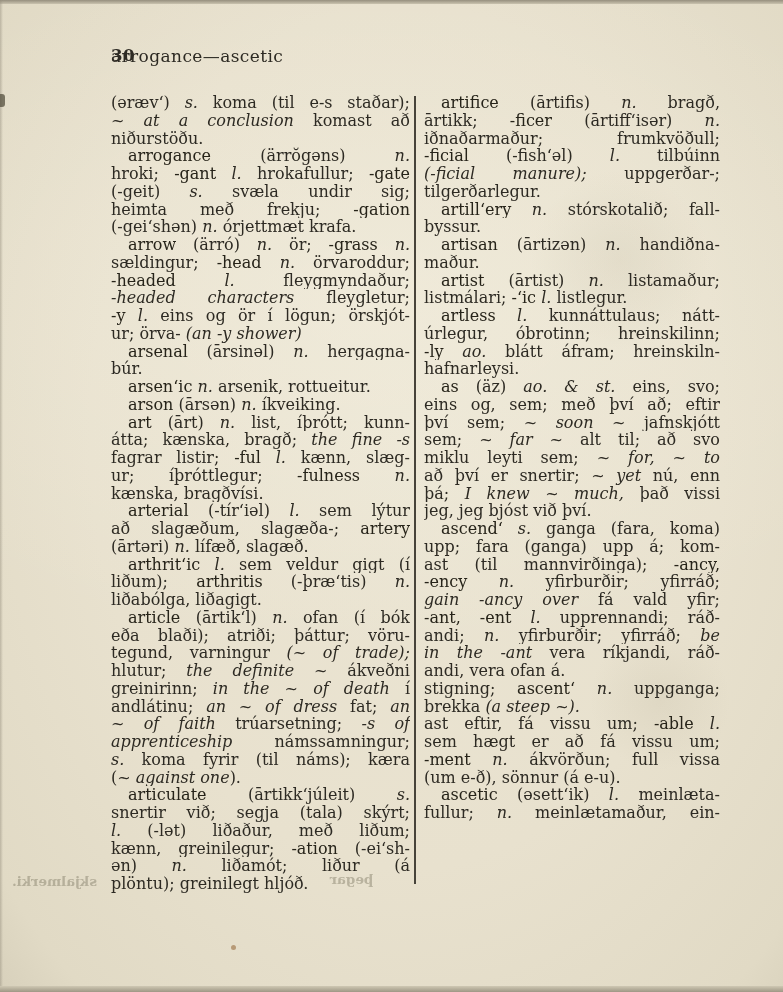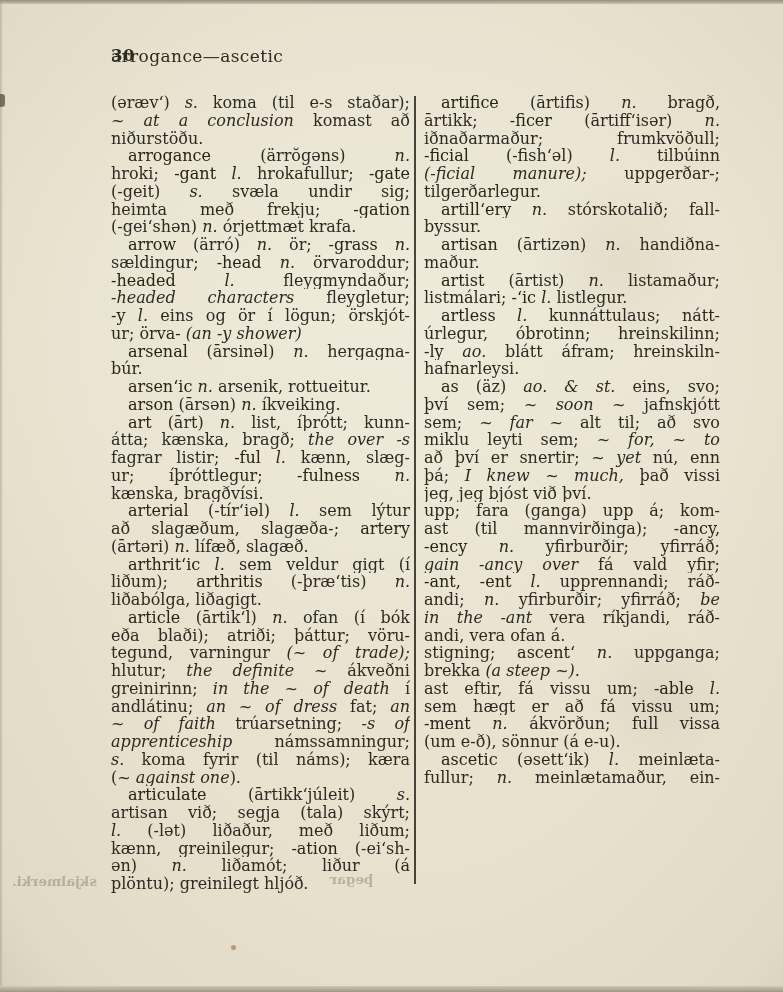--- a/index.html
+++ b/index.html
@@ -104,42 +104,42 @@
       <div class="line"><span class="n">sældingur; </span><span class="b">-head</span><span class="n"> </span><span class="it">n.</span><span class="n"> örvaroddur;</span></div>
       <div class="line"><span class="b">-headed</span><span class="n"> </span><span class="it">l.</span><span class="n"> fleygmyndaður;</span></div>
       <div class="line"><span class="it">-headed characters</span><span class="n"> fleygletur;</span></div>
       <div class="line"><span class="b">-y</span><span class="n"> </span><span class="it">l.</span><span class="n"> eins og ör í lögun; örskjót-</span></div>
       <div class="line end"><span class="n">ur; örva- </span><span class="it">(an -y shower)</span></div>
       <div class="line indent"><span class="b">arsenal</span><span class="n"> (ārsinəl) </span><span class="it">n.</span><span class="n"> hergagna-</span></div>
       <div class="line end"><span class="n">búr.</span></div>
       <div class="line indent end"><span class="b">arsen‘ic</span><span class="n"> </span><span class="it">n.</span><span class="n"> arsenik, rottueitur.</span></div>
       <div class="line indent end"><span class="b">arson</span><span class="n"> (ārsən) </span><span class="it">n.</span><span class="n"> íkveiking.</span></div>
       <div class="line indent"><span class="b">art</span><span class="n"> (ārt) </span><span class="it">n.</span><span class="n"> list, íþrótt; kunn-</span></div>
-      <div class="line"><span class="n">átta; kænska, bragð; </span><span class="it">the over -s</span></div>
+      <div class="line"><span class="n">átta; kænska, bragð; </span><span class="it">the fine -s</span></div>
       <div class="line"><span class="n">fagrar listir; </span><span class="b">-ful</span><span class="n"> </span><span class="it">l.</span><span class="n"> kænn, slæg-</span></div>
       <div class="line"><span class="n">ur; íþróttlegur; </span><span class="b">-fulness</span><span class="n"> </span><span class="it">n.</span></div>
       <div class="line end"><span class="n">kænska, bragðvísi.</span></div>
       <div class="line indent"><span class="b">arterial</span><span class="n"> (-tír‘iəl) </span><span class="it">l.</span><span class="n"> sem lýtur</span></div>
       <div class="line"><span class="n">að slagæðum, slagæða-; </span><span class="b">artery</span></div>
       <div class="line end"><span class="n">(ārtəri) </span><span class="it">n.</span><span class="n"> lífæð, slagæð.</span></div>
       <div class="line indent"><span class="b">arthrit‘ic</span><span class="n"> </span><span class="it">l.</span><span class="n"> sem veldur gigt (í</span></div>
       <div class="line"><span class="n">liðum); </span><span class="b">arthritis</span><span class="n"> (-þræ‘tis) </span><span class="it">n.</span></div>
       <div class="line end"><span class="n">liðabólga, liðagigt.</span></div>
       <div class="line indent"><span class="b">article</span><span class="n"> (ārtik‘l) </span><span class="it">n.</span><span class="n"> ofan (í bók</span></div>
       <div class="line"><span class="n">eða blaði); atriði; þáttur; vöru-</span></div>
       <div class="line"><span class="n">tegund, varningur </span><span class="it">(~ of trade);</span></div>
       <div class="line"><span class="n">hlutur; </span><span class="it">the definite ~</span><span class="n"> ákveðni</span></div>
       <div class="line"><span class="n">greinirinn; </span><span class="it">in the ~ of death</span><span class="n"> í</span></div>
       <div class="line"><span class="n">andlátinu; </span><span class="it">an ~ of dress</span><span class="n"> fat; </span><span class="it">an</span></div>
       <div class="line"><span class="it">~ of faith</span><span class="n"> trúarsetning; </span><span class="it">-s of</span></div>
       <div class="line"><span class="it">apprenticeship</span><span class="n"> námssamningur;</span></div>
       <div class="line"><span class="it">s.</span><span class="n"> koma fyrir (til náms); kæra</span></div>
       <div class="line end"><span class="n">(</span><span class="it">~ against one</span><span class="n">).</span></div>
       <div class="line indent"><span class="b">articulate</span><span class="n"> (ārtikk‘júleit) </span><span class="it">s.</span></div>
-      <div class="line"><span class="n">artisan við; segja (tala) skýrt;</span></div>
+      <div class="line"><span class="n">snertir við; segja (tala) skýrt;</span></div>
       <div class="line"><span class="it">l.</span><span class="n"> (-lət) liðaður, með liðum;</span></div>
       <div class="line"><span class="n">kænn, greinilegur; </span><span class="b">-ation</span><span class="n"> (-ei‘sh-</span></div>
       <div class="line"><span class="n">ən) </span><span class="it">n.</span><span class="n"> liðamót; liður (á</span></div>
       <div class="line end"><span class="n">plöntu); greinilegt hljóð.</span></div>
     </div>
   <div class="divider"></div>
   <div class="col col-right">
       <div class="line indent"><span class="b">artifice</span><span class="n"> (ārtifis) </span><span class="it">n.</span><span class="n"> bragð,</span></div>
       <div class="line"><span class="n">ārtikk; </span><span class="b">-ficer</span><span class="n"> (ārtiff‘isər) </span><span class="it">n.</span></div>
       <div class="line"><span class="n">iðnaðarmaður; frumkvöðull;</span></div>
@@ -150,26 +150,28 @@
       <div class="line end"><span class="n">byssur.</span></div>
       <div class="line indent"><span class="b">artisan</span><span class="n"> (ārtizən) </span><span class="it">n.</span><span class="n"> handiðna-</span></div>
       <div class="line end"><span class="n">maður.</span></div>
       <div class="line indent"><span class="b">artist</span><span class="n"> (ārtist) </span><span class="it">n.</span><span class="n"> listamaður;</span></div>
       <div class="line end"><span class="n">listmálari; </span><span class="b">-‘ic</span><span class="n"> </span><span class="it">l.</span><span class="n"> listlegur.</span></div>
       <div class="line indent"><span class="b">artless</span><span class="n"> </span><span class="it">l.</span><span class="n"> kunnáttulaus; nátt-</span></div>
       <div class="line"><span class="n">úrlegur, óbrotinn; hreinskilinn;</span></div>
       <div class="line"><span class="b">-ly</span><span class="n"> </span><span class="it">ao.</span><span class="n"> blátt áfram; hreinskiln-</span></div>
       <div class="line end"><span class="n">hafnarleysi.</span></div>
       <div class="line indent"><span class="b">as</span><span class="n"> (äz) </span><span class="it">ao. &amp; st.</span><span class="n"> eins, svo;</span></div>
+      <div class="line"><span class="n">eins og, sem; með því að; eftir</span></div>
       <div class="line"><span class="n">því sem; ~ </span><span class="it">soon</span><span class="n"> ~ jafnskjótt</span></div>
       <div class="line"><span class="n">sem; ~ </span><span class="it">far</span><span class="n"> ~ alt til; að svo</span></div>
       <div class="line"><span class="n">miklu leyti sem; ~ </span><span class="it">for,</span><span class="n"> ~ </span><span class="it">to</span></div>
       <div class="line"><span class="n">að því er snertir; ~ </span><span class="it">yet</span><span class="n"> nú, enn</span></div>
       <div class="line"><span class="n">þá; </span><span class="it">I knew</span><span class="n"> ~ </span><span class="it">much,</span><span class="n"> það vissi</span></div>
       <div class="line end"><span class="n">jeg, jeg bjóst við því.</span></div>
+      <div class="line indent"><span class="b">ascend‘</span><span class="n"> </span><span class="it">s.</span><span class="n"> ganga (fara, koma)</span></div>
       <div class="line"><span class="n">upp; fara (ganga) upp á; kom-</span></div>
       <div class="line"><span class="n">ast (til mannvirðinga); </span><span class="b">-ancy,</span></div>
       <div class="line"><span class="b">-ency</span><span class="n"> </span><span class="it">n.</span><span class="n"> yfirburðir; yfirráð;</span></div>
       <div class="line"><span class="it">gain -ancy over</span><span class="n"> fá vald yfir;</span></div>
       <div class="line"><span class="b">-ant, -ent</span><span class="n"> </span><span class="it">l.</span><span class="n"> upprennandi; ráð-</span></div>
       <div class="line"><span class="n">andi; </span><span class="it">n.</span><span class="n"> yfirburðir; yfirráð; </span><span class="it">be</span></div>
       <div class="line"><span class="it">in the -ant</span><span class="n"> vera ríkjandi, ráð-</span></div>
       <div class="line end"><span class="n">andi, vera ofan á.</span></div>
       <div class="line"><span class="n">stigning; </span><span class="b">ascent‘</span><span class="n"> </span><span class="it">n.</span><span class="n"> uppganga;</span></div>
       <div class="line end"><span class="n">brekka </span><span class="it">(a steep ~).</span></div>

